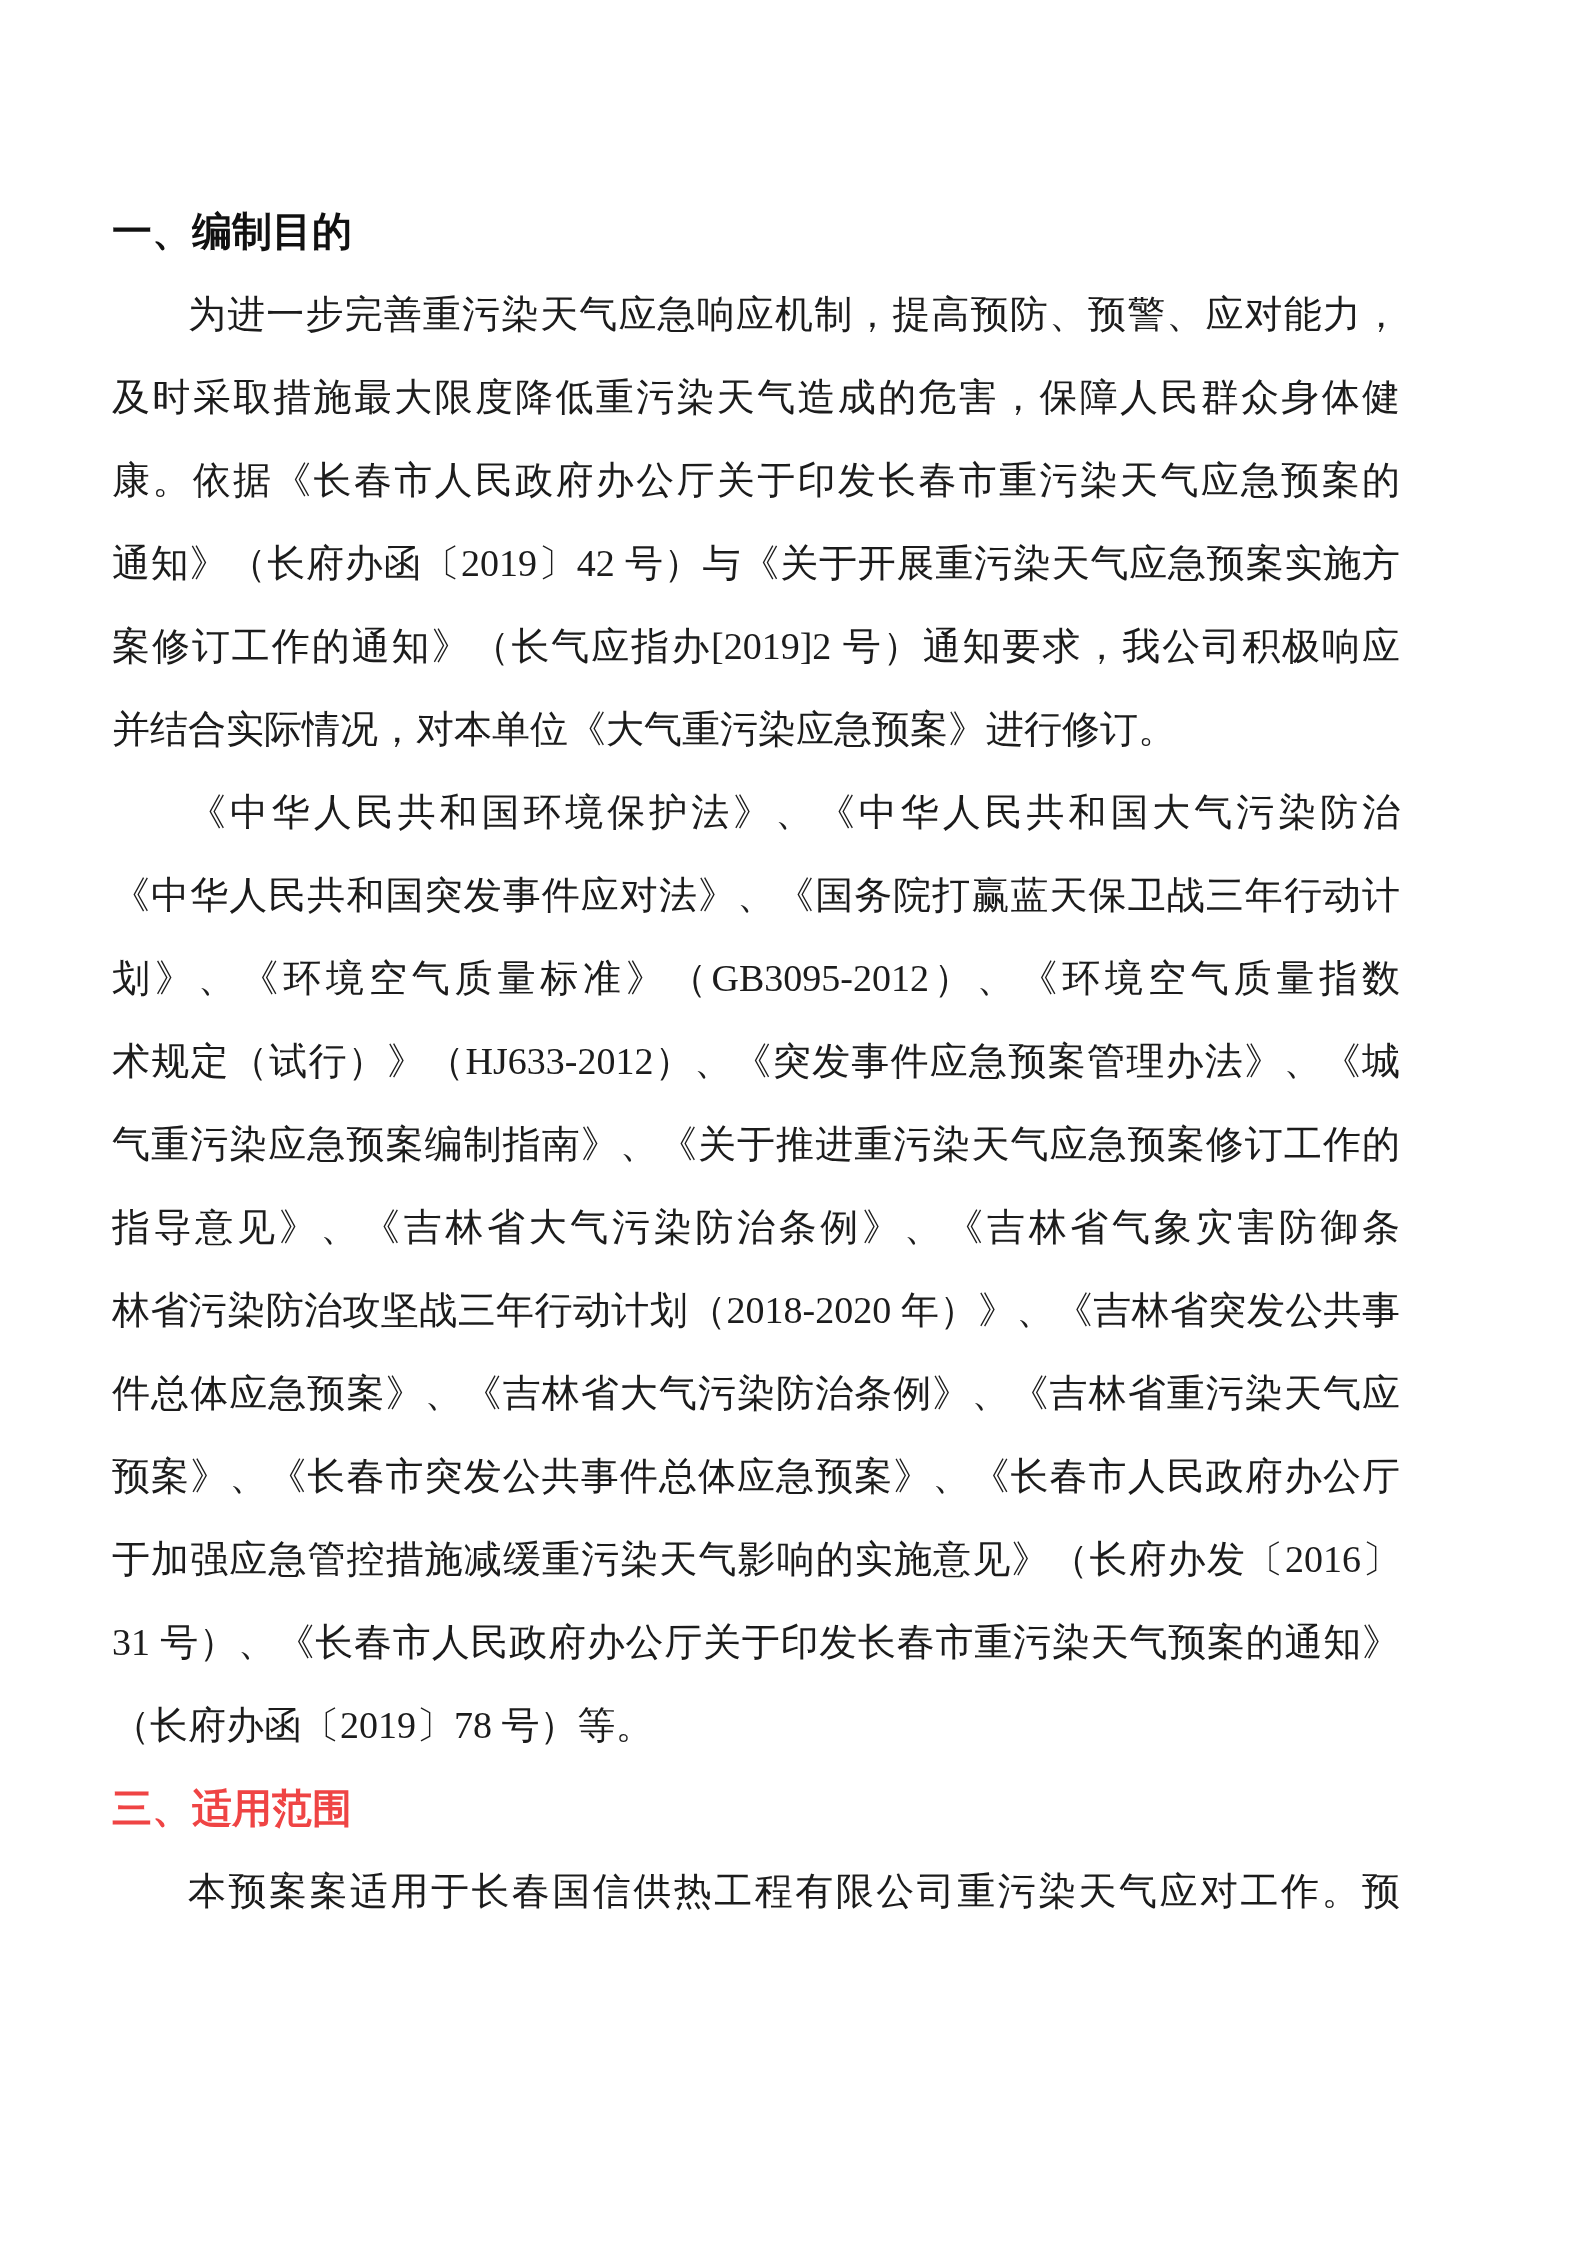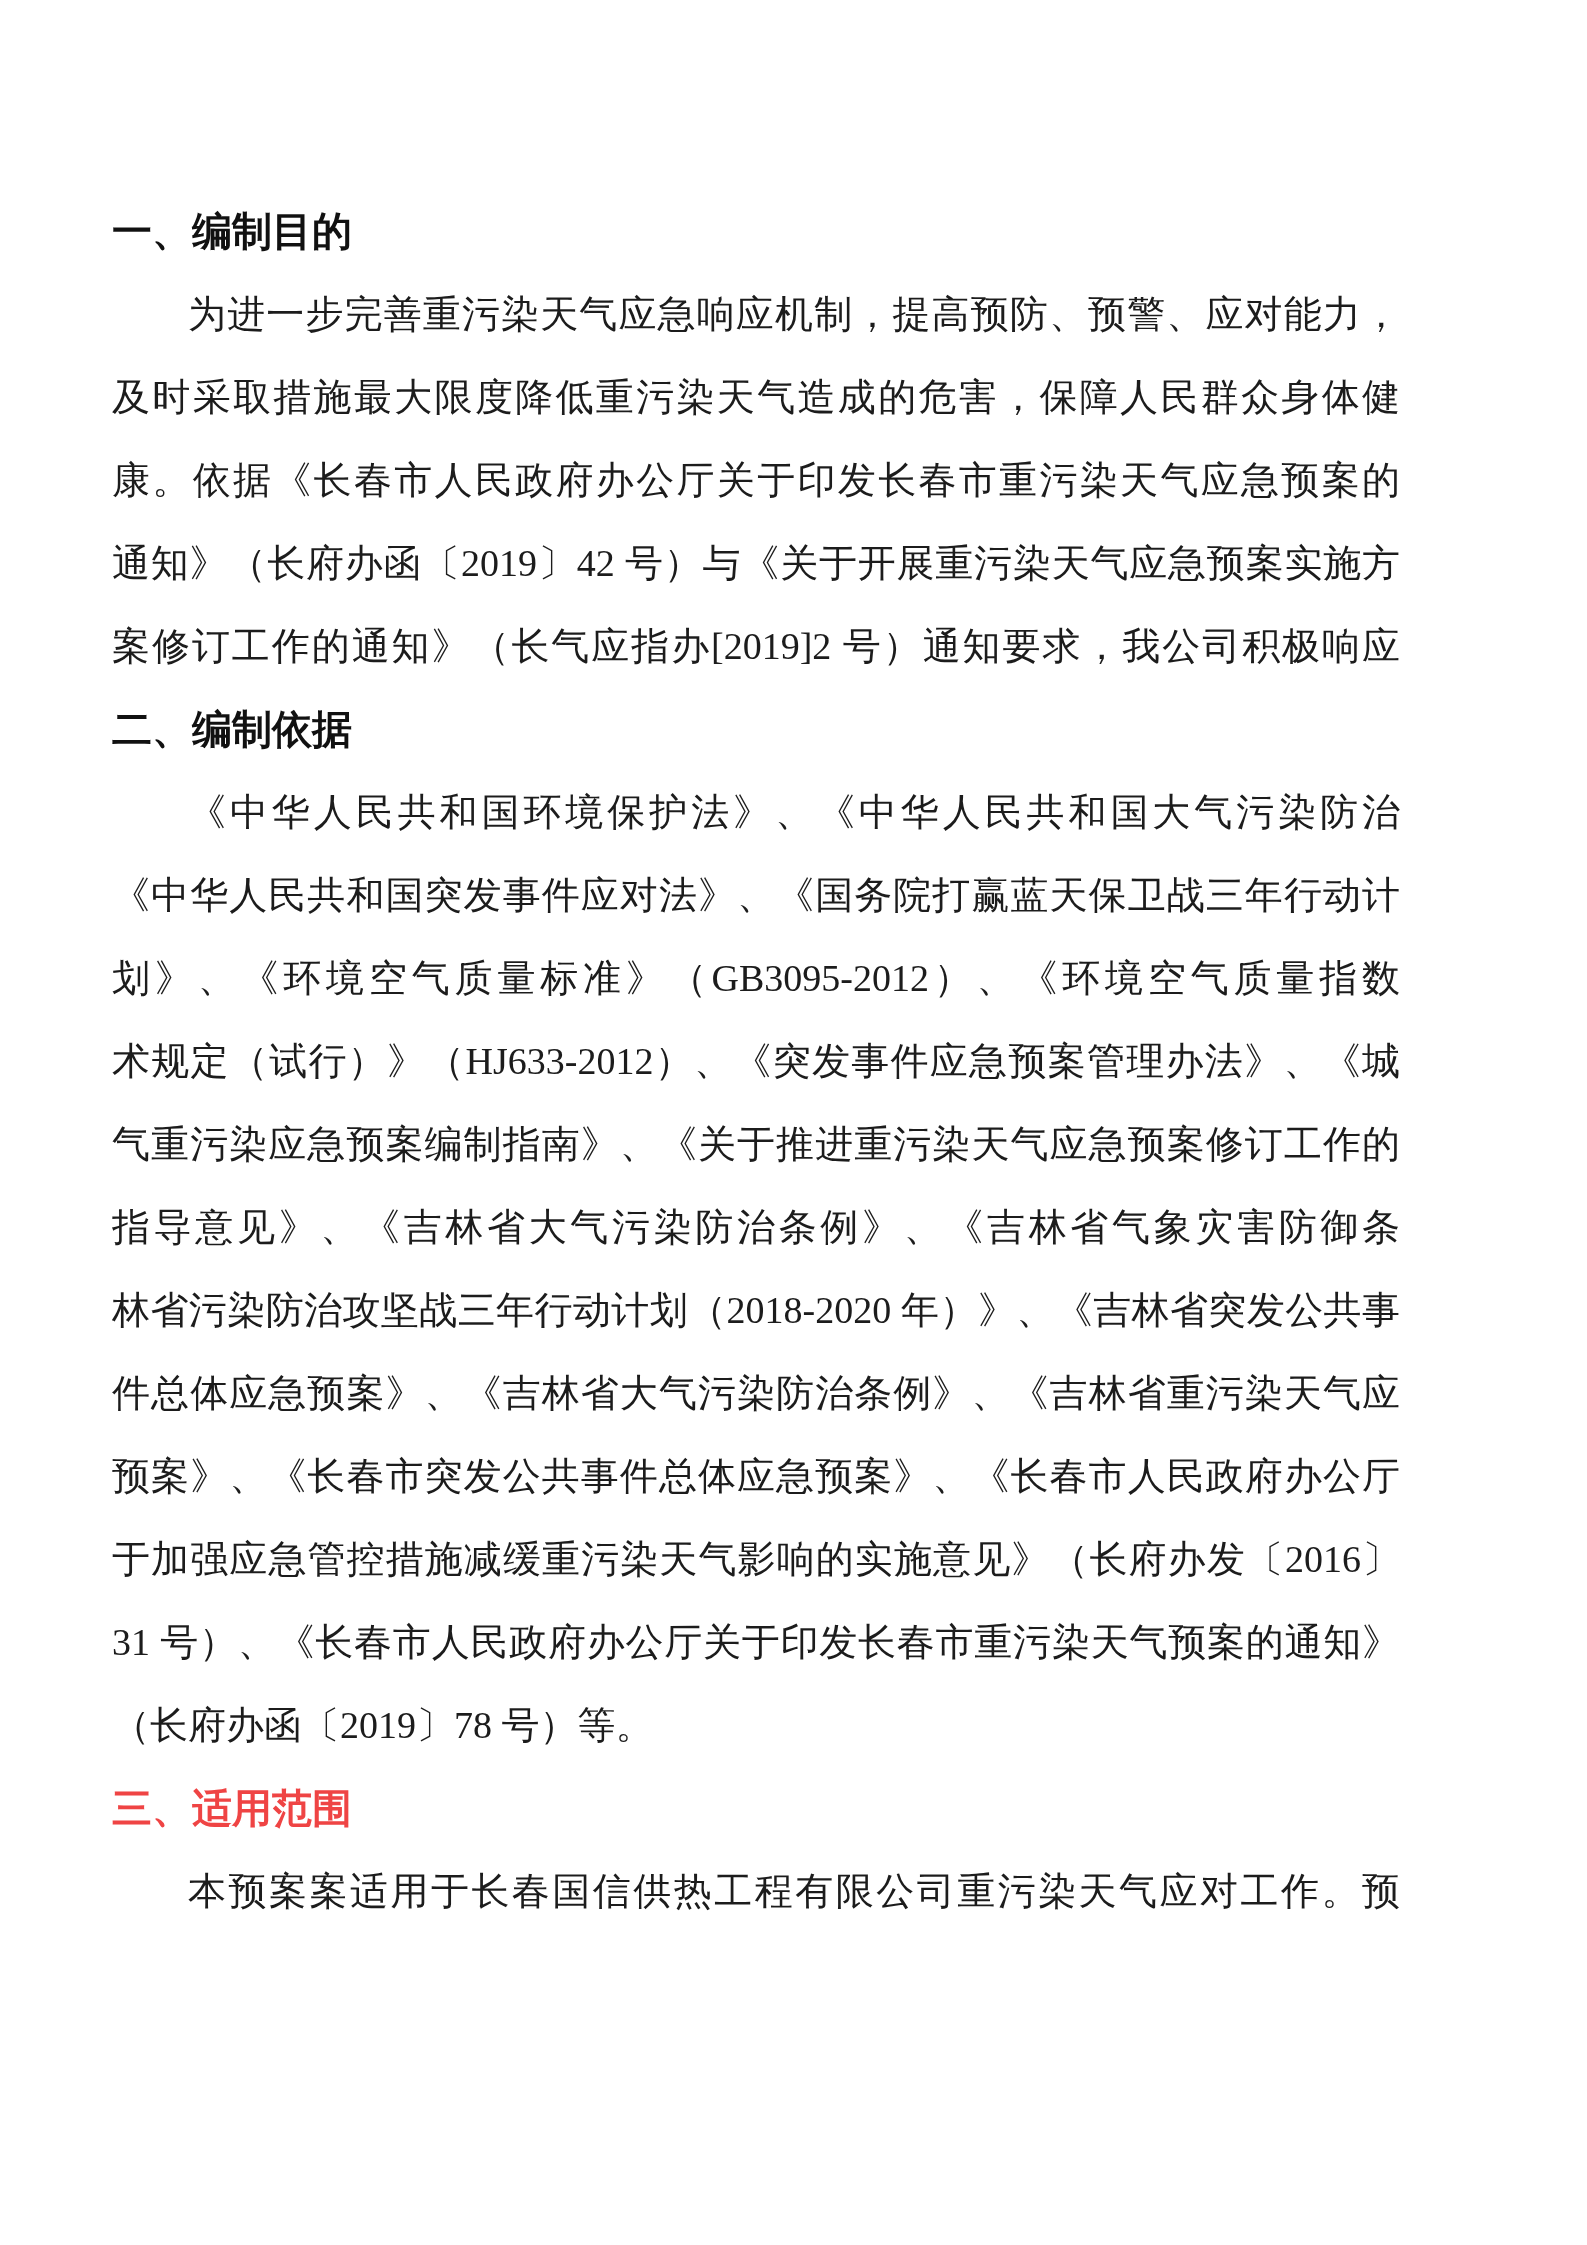--- a/index.html
+++ b/index.html
@@ -52,21 +52,21 @@
 <body style="background: rgb(255, 255, 255);">
 
 <div class="page">
   <div class="text-column">
       <div class="line heading plain" style="color: rgb(17, 17, 17);">一、编制目的</div>
       <div class="line indent justify" style="color: rgb(28, 28, 28);">为进一步完善重污染天气应急响应机制，提高预防、预警、应对能力，</div>
       <div class="line justify" style="color: rgb(28, 28, 28);">及时采取措施最大限度降低重污染天气造成的危害，保障人民群众身体健</div>
       <div class="line justify" style="color: rgb(28, 28, 28);">康。依据《长春市人民政府办公厅关于印发长春市重污染天气应急预案的</div>
       <div class="line justify" style="color: rgb(28, 28, 28);">通知》（长府办函〔2019〕42 号）与《关于开展重污染天气应急预案实施方</div>
       <div class="line justify" style="color: rgb(28, 28, 28);">案修订工作的通知》（长气应指办[2019]2 号）通知要求，我公司积极响应</div>
-      <div class="line heading plain" style="color: rgb(17, 17, 17);">二、编制依据</div>
+      <div class="line plain" style="color: rgb(28, 28, 28);">并结合实际情况，对本单位《大气重污染应急预案》进行修订。</div>
       <div class="line indent justify" style="color: rgb(28, 28, 28);">《中华人民共和国环境保护法》、《中华人民共和国大气污染防治法》、</div>
       <div class="line justify" style="color: rgb(28, 28, 28);">《中华人民共和国突发事件应对法》、《国务院打赢蓝天保卫战三年行动计</div>
       <div class="line justify" style="color: rgb(28, 28, 28);">划》、《环境空气质量标准》（GB3095-2012）、《环境空气质量指数（AQI）技</div>
       <div class="line justify" style="color: rgb(28, 28, 28);">术规定（试行）》（HJ633-2012）、《突发事件应急预案管理办法》、《城市大</div>
       <div class="line justify" style="color: rgb(28, 28, 28);">气重污染应急预案编制指南》、《关于推进重污染天气应急预案修订工作的</div>
       <div class="line justify" style="color: rgb(28, 28, 28);">指导意见》、《吉林省大气污染防治条例》、《吉林省气象灾害防御条例》、《吉</div>
       <div class="line justify" style="color: rgb(28, 28, 28);">林省污染防治攻坚战三年行动计划（2018-2020 年）》、《吉林省突发公共事</div>
       <div class="line justify" style="color: rgb(28, 28, 28);">件总体应急预案》、《吉林省大气污染防治条例》、《吉林省重污染天气应急</div>
       <div class="line justify" style="color: rgb(28, 28, 28);">预案》、《长春市突发公共事件总体应急预案》、《长春市人民政府办公厅关</div>
       <div class="line justify" style="color: rgb(28, 28, 28);">于加强应急管控措施减缓重污染天气影响的实施意见》（长府办发〔2016〕</div>

